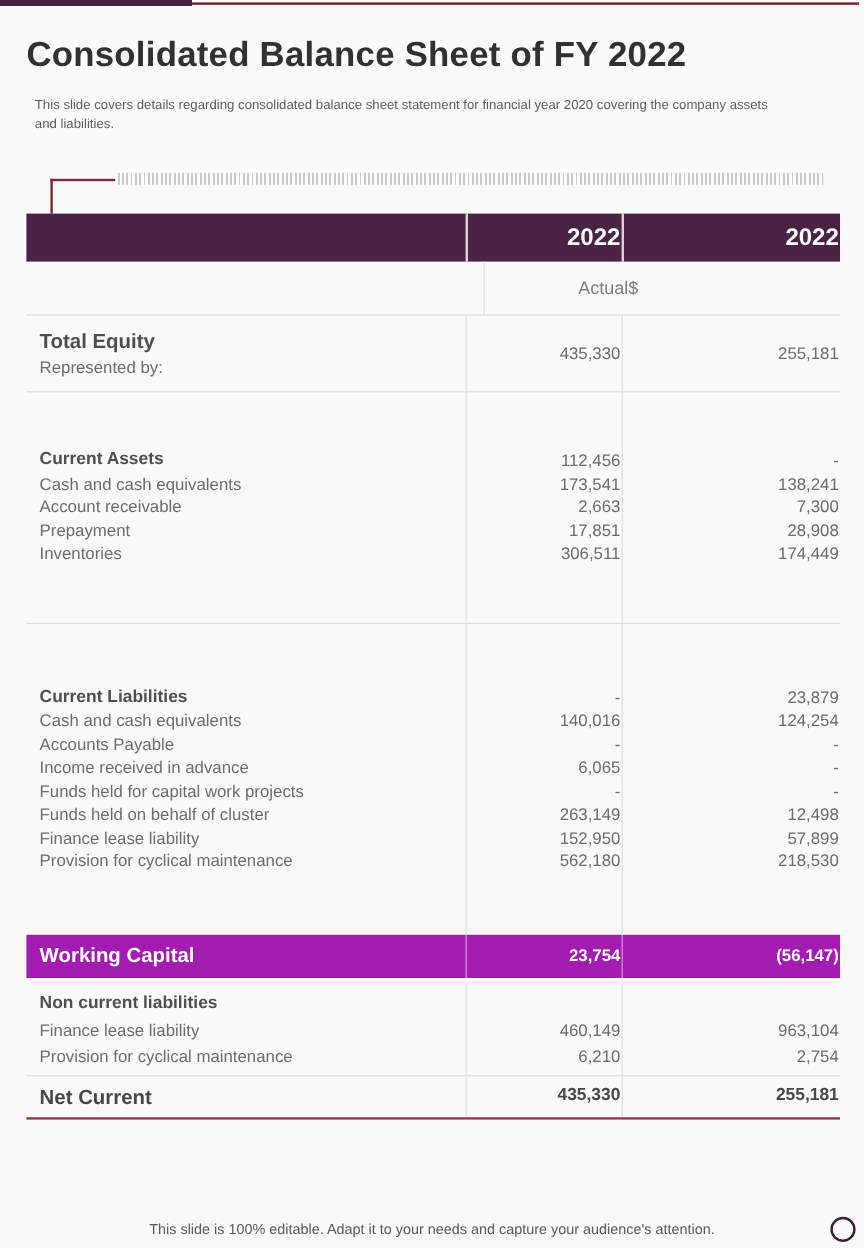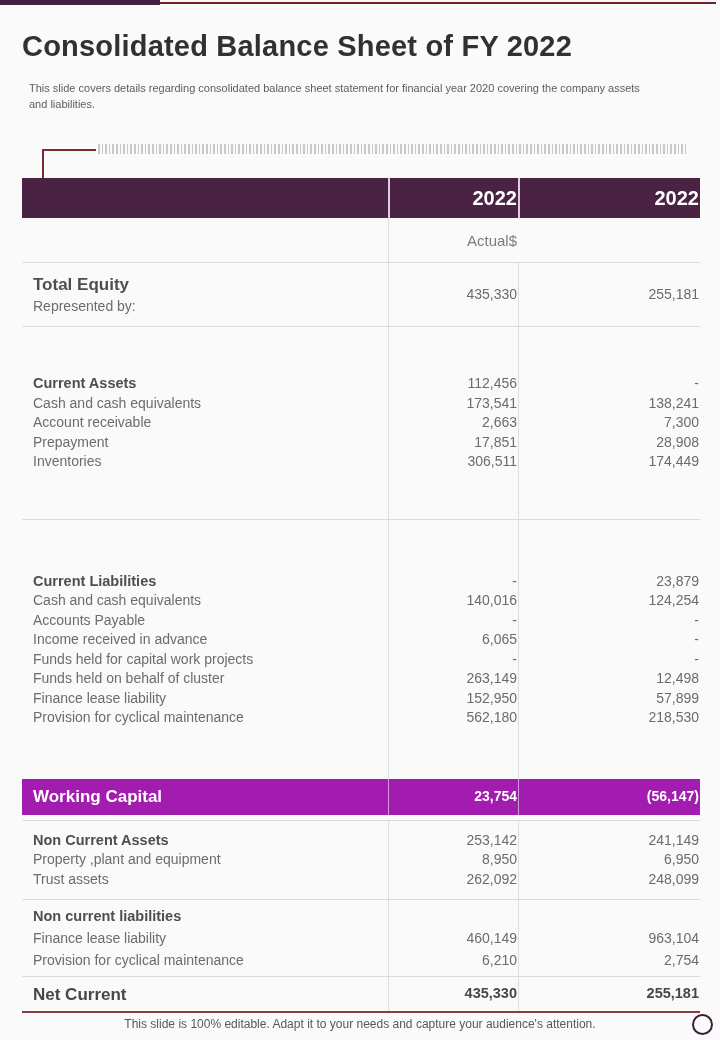--- a/index.html
+++ b/index.html
@@ -40,21 +40,21 @@
   .col{display:flex;flex-direction:column;justify-content:center;height:100%;}
   .col-label{width:366px;padding-left:11px;align-items:flex-start;}
   .col-val{width:130px;align-items:flex-end;padding-right:1px;border-left:1px solid #dedede;}
   .col-budget{width:182px;}
 
   .thead{height:40px;background:#4a2244;}
   .thead .col-val{border-left:2px solid rgba(255,255,255,.8);}
   .year{font-size:20px;font-weight:bold;color:#ffffff;}
 
   .subhead{height:45px;border-bottom:1px solid #dcdcdc;}
-  .subhead .col-val{font-size:15px;color:#7c7c7c;}
+  .subhead .col-val{font-size:15px;color:#7c7c7c;margin-left:15px;}
 
   .blk{display:flex;width:100%;}
   .line{line-height:19.5px;min-height:14px;}
   .lbl{font-size:14px;color:#6c6c6c;}
   .num{font-size:14px;color:#6b6b6b;}
   .head{font-weight:bold;color:#4e4e4e;font-size:14.5px;}
   .head-lg{font-weight:bold;color:#4e4e4e;font-size:17px;line-height:23px;}
   .plain{font-size:14px;color:#6c6c6c;line-height:20px;}
   .band{font-size:17px;font-weight:bold;color:#ffffff;line-height:20px;}
 
@@ -182,37 +182,20 @@
         <div class="col col-label">
           <div class="line lbl band">Working Capital</div>
         </div>
         <div class="col col-val">
           <div class="line num">23,754</div>
         </div>
         <div class="col col-val col-budget">
           <div class="line num">(56,147)</div>
         </div>
       </div>
-      <div class="rowflex blk b-non-current-assets">
-        <div class="col col-label">
-          <div class="line lbl head">Non Current Assets</div>
-          <div class="line lbl">Property ,plant and equipment</div>
-          <div class="line lbl">Trust assets</div>
-        </div>
-        <div class="col col-val">
-          <div class="line num">253,142</div>
-          <div class="line num">8,950</div>
-          <div class="line num">262,092</div>
-        </div>
-        <div class="col col-val col-budget">
-          <div class="line num">241,149</div>
-          <div class="line num">6,950</div>
-          <div class="line num">248,099</div>
-        </div>
-      </div>
       <div class="rowflex blk b-non-current-liabilities">
         <div class="col col-label">
           <div class="line lbl head">Non current liabilities</div>
           <div class="line lbl">Finance lease liability</div>
           <div class="line lbl">Provision for cyclical maintenance</div>
         </div>
         <div class="col col-val">
           <div class="line num">&nbsp;</div>
           <div class="line num">460,149</div>
           <div class="line num">6,210</div>

